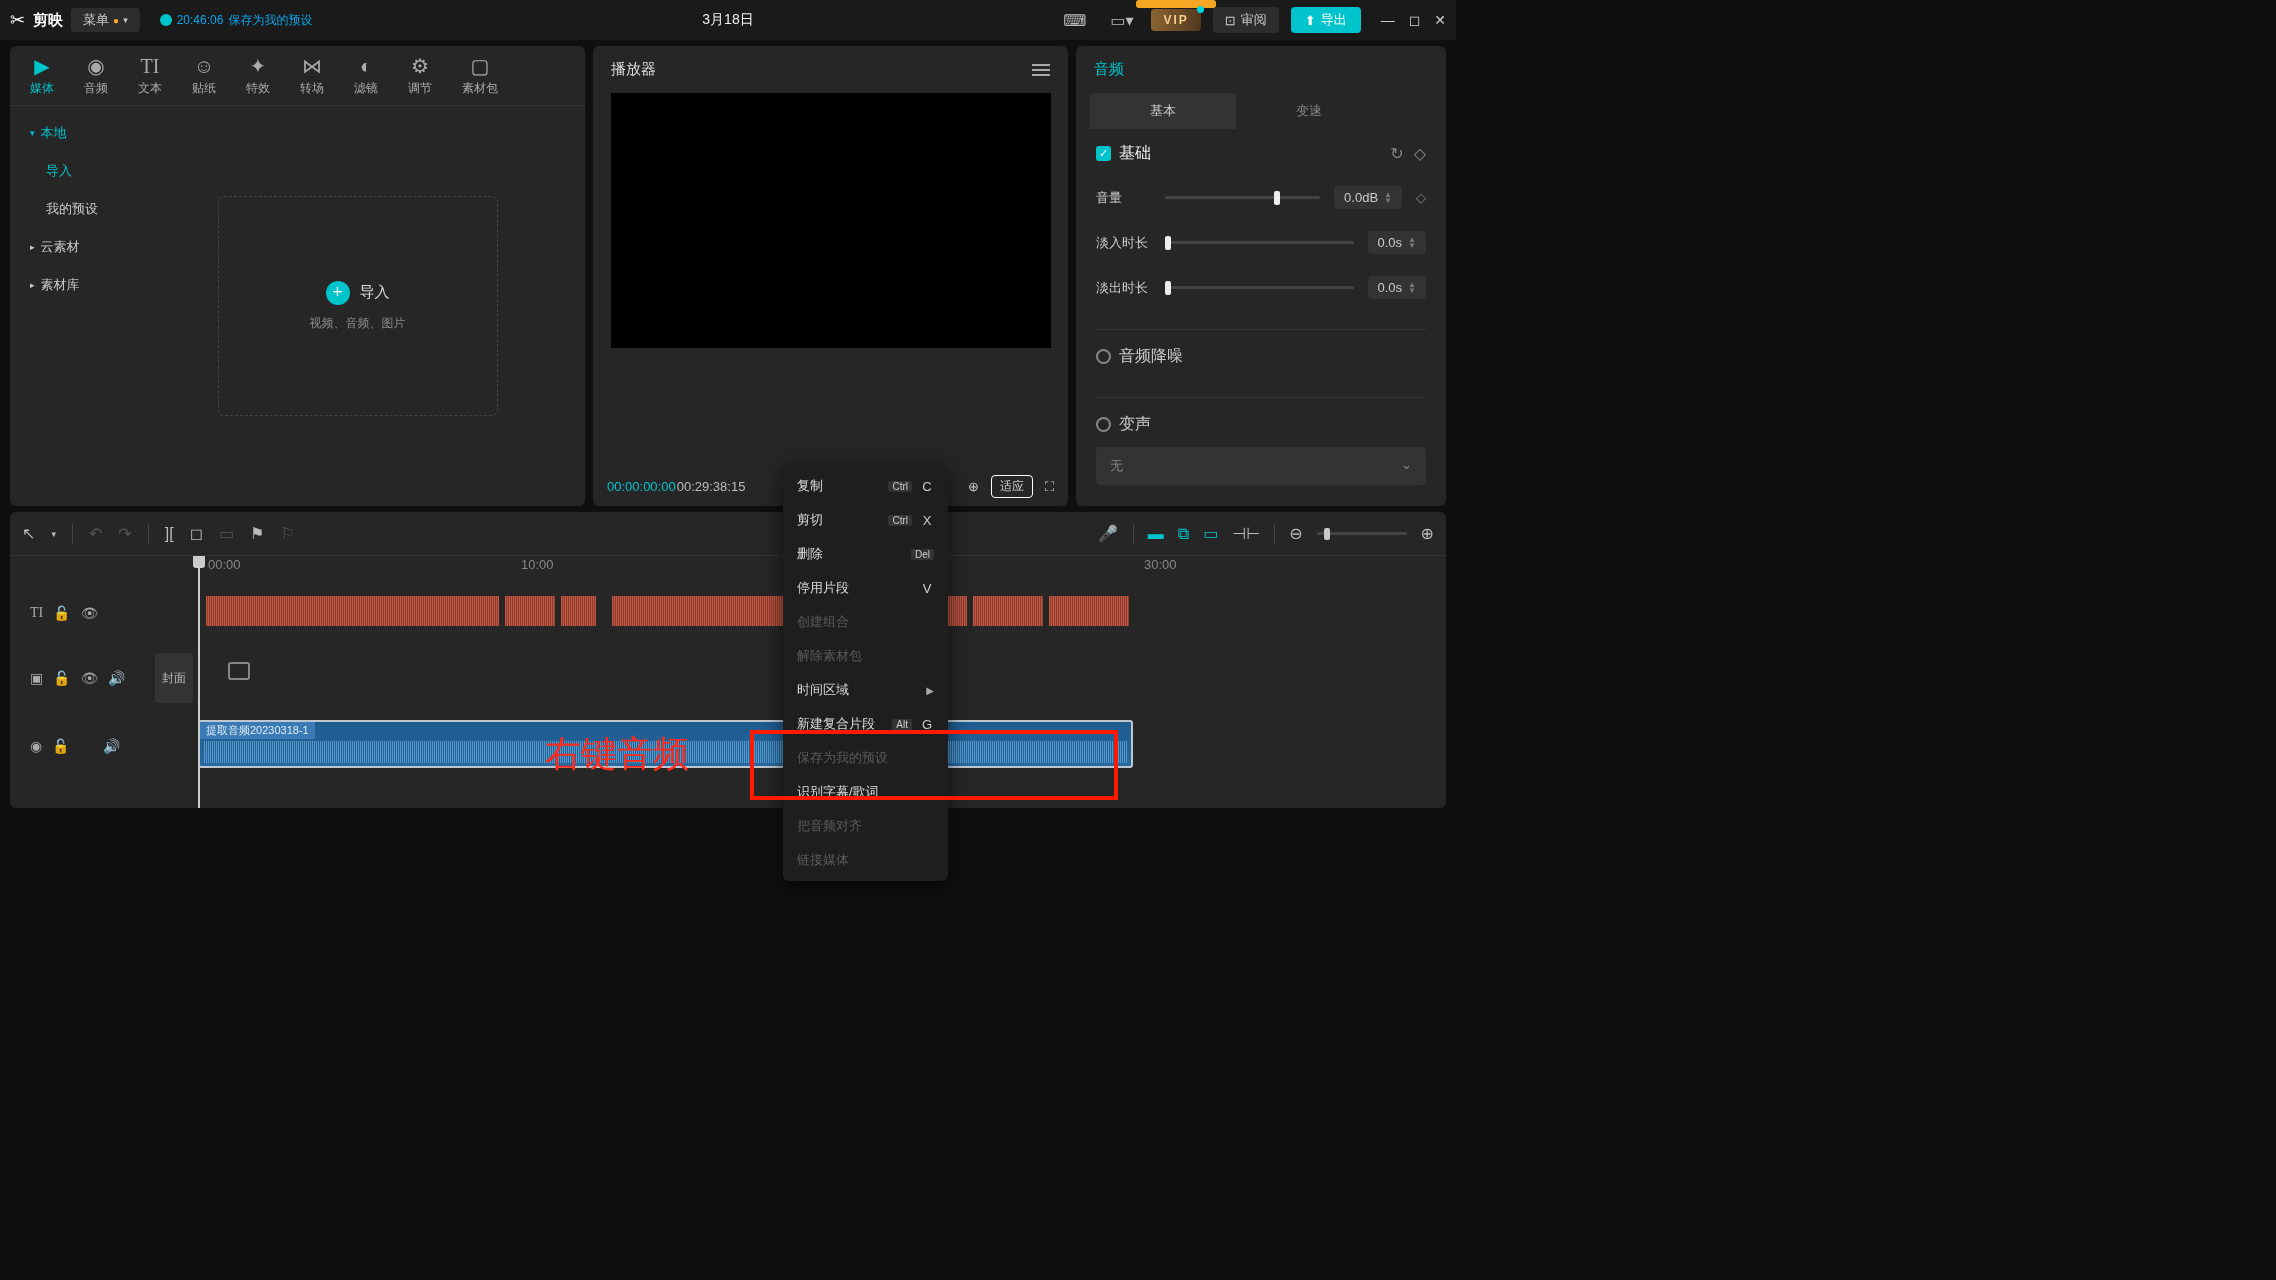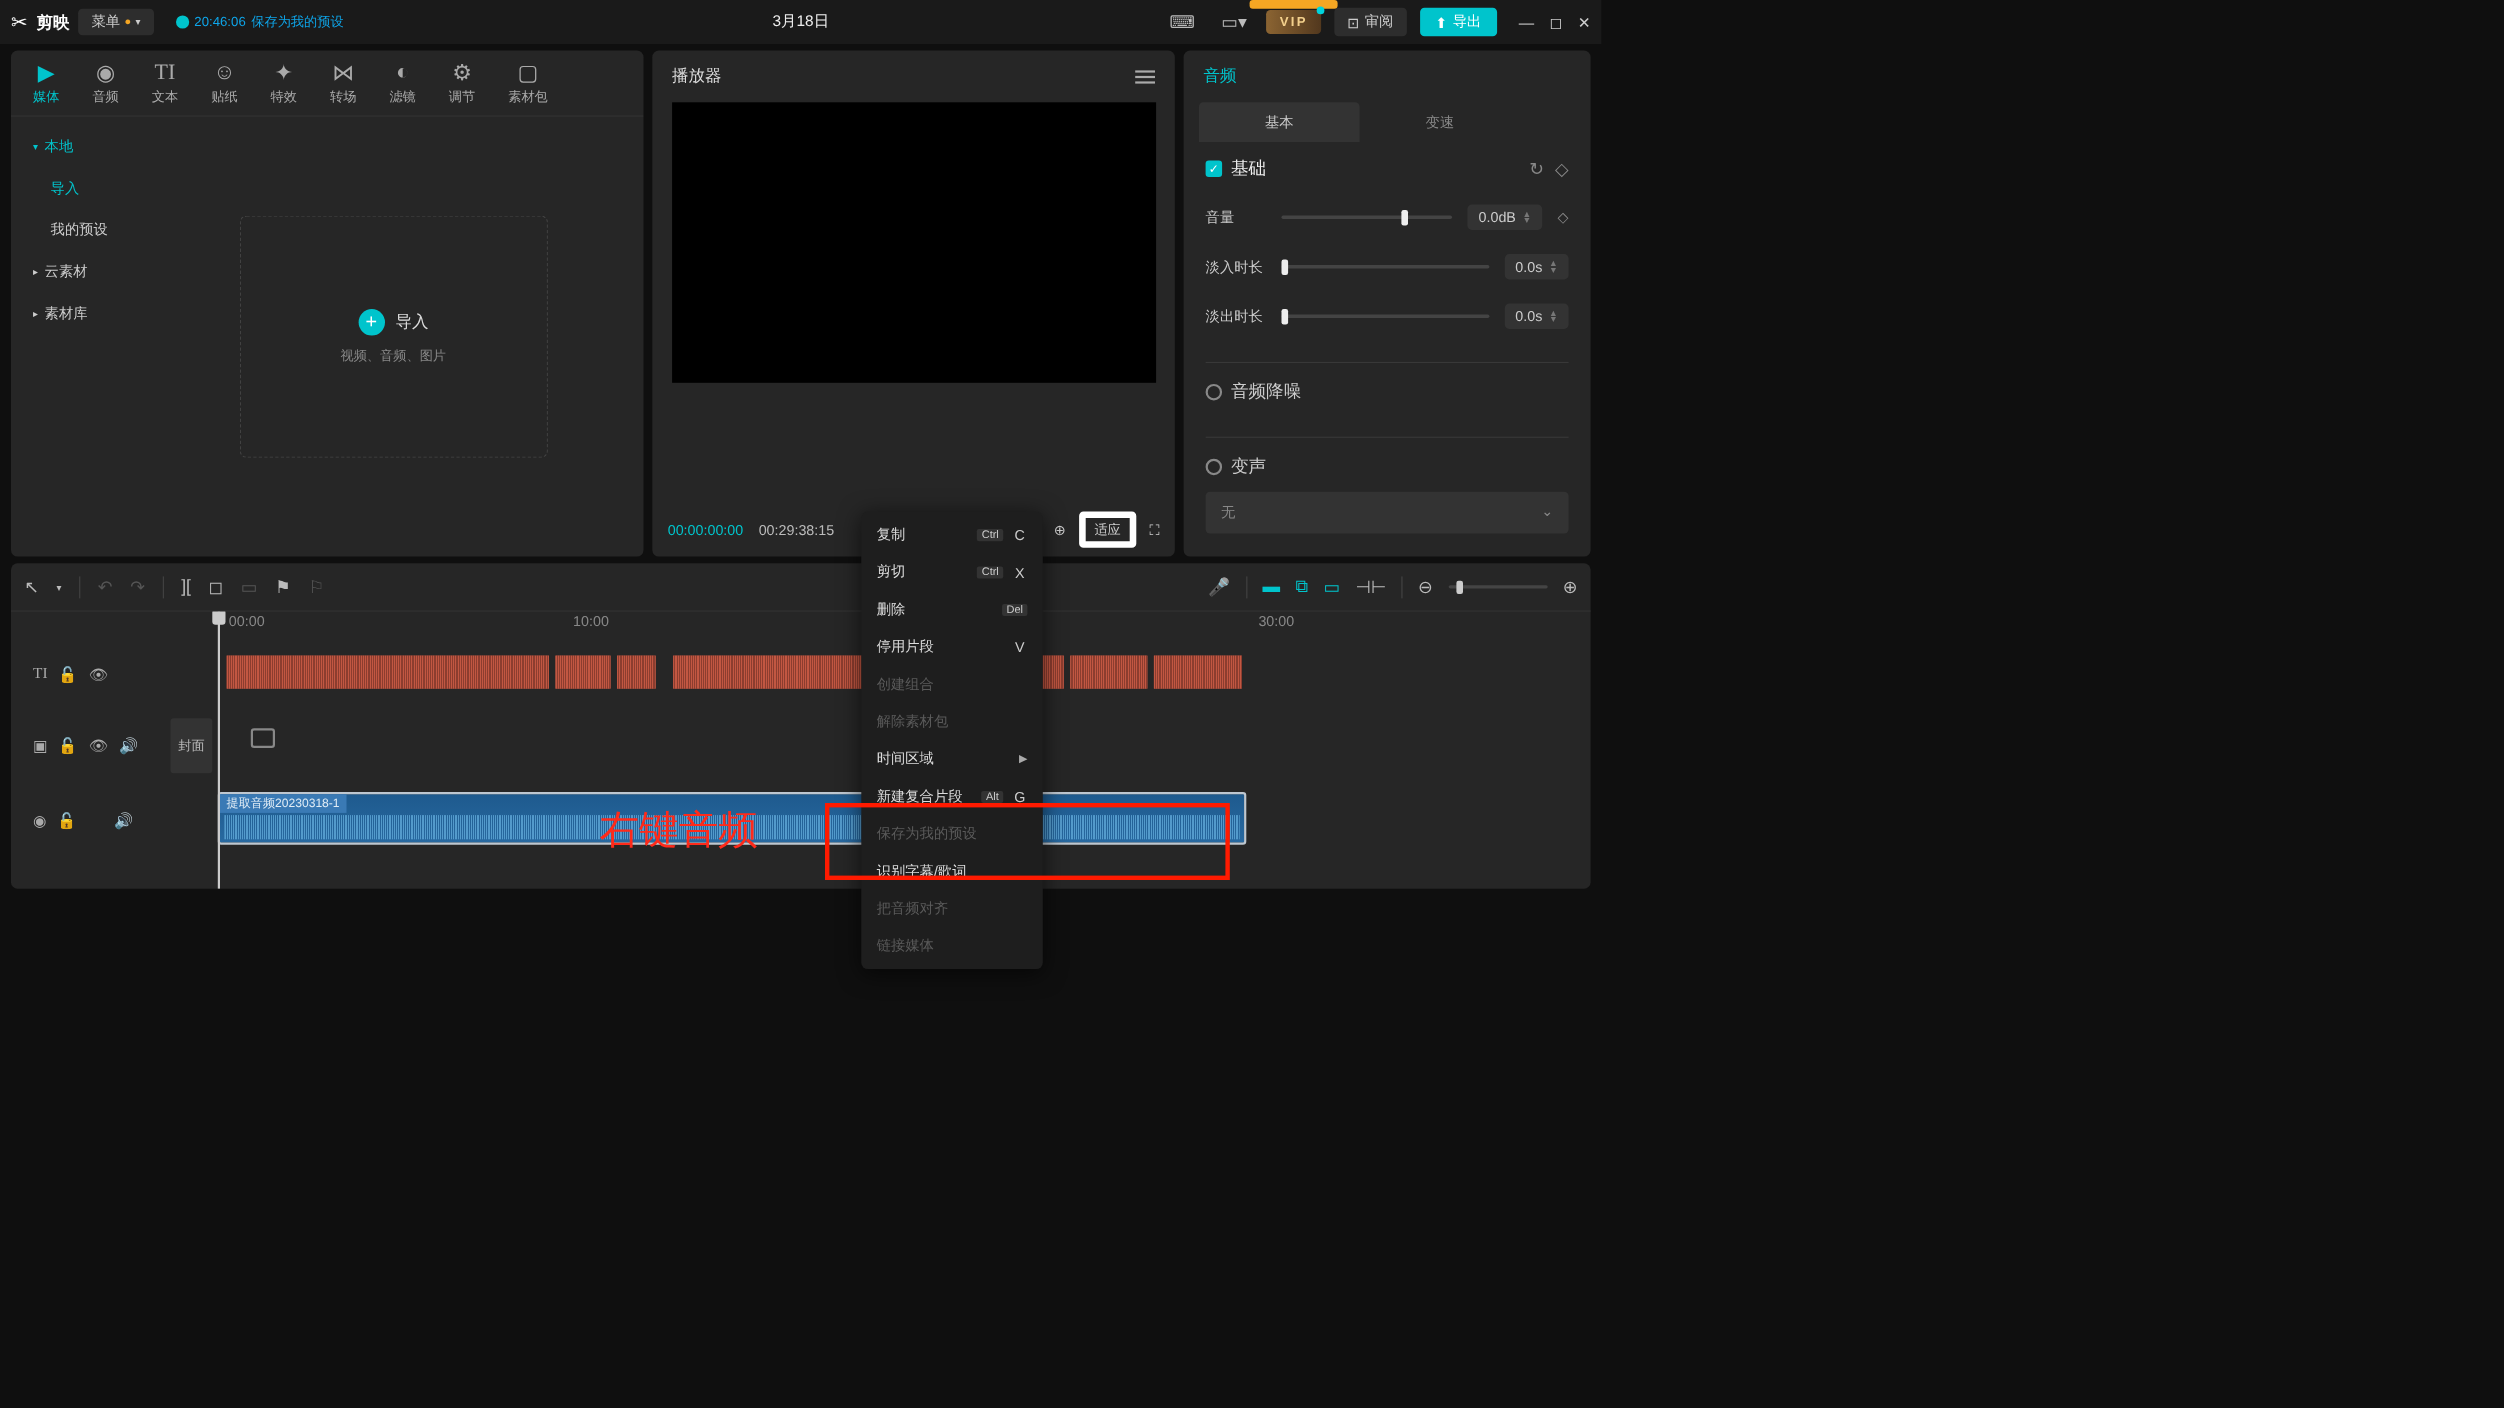--- a/index.html
+++ b/index.html
@@ -40,25 +40,25 @@
 .drop-box { border: 1px dashed #444; border-radius: 6px; width: 280px; height: 220px; display: flex; flex-direction: column; align-items: center; justify-content: center; gap: 10px; }
 .drop-box .import-row { display:flex; align-items:center; gap:10px; color:#ddd; font-size:15px; }
 .drop-box .plus-circle { width:24px; height:24px; border-radius:50%; background:#00c4cc; color:#fff; display:flex; align-items:center; justify-content:center; font-size:18px; }
 .drop-box .subtext { color:#888; font-size:12px; }
 
 .player-head { display:flex; align-items:center; justify-content:space-between; padding:14px 18px; }
 .player-head .title { font-size:15px; color:#ddd; }
 .player-head .burger { color:#aaa; cursor:pointer; }
 .burger .bl { width:18px; height:2px; background:#aaa; margin:3px 0; }
 .player-video { margin:0 auto; width:440px; height:255px; background:#000; }
-.player-ctrls { position:absolute; bottom:8px; left:14px; right:14px; display:flex; align-items:center; gap:14px; font-size:13px; }
+.player-ctrls { position:absolute; bottom:8px; left:14px; right:14px; display:flex; align-items:center; gap:1px; font-size:13px; }
 .player-ctrls .tc-cur { color:#00c4cc; }
 .player-ctrls .tc-dur { color:#bbb; }
 .player-ctrls .ctrl-right { margin-left:auto; display:flex; gap:12px; align-items:center; color:#ccc; }
-.fit-badge { border:6px solid #ffffff; padding:2px 8px; border-radius:4px; font-size:12px; }
+.fit-badge { border:1px solid #ffffff; padding:2px 8px; border-radius:4px; font-size:12px; }
 
 .props-head { padding:14px 18px; font-size:15px; color:#00c4cc; }
 .props-tabs { display:flex; padding:0 14px; gap:0; }
 .prop-tab { padding:9px 60px; background:#333; font-size:13px; color:#ccc; border-radius:4px 4px 0 0; text-align:center; }
 .prop-tab.inactive { background:transparent; color:#888; }
 .prop-sec { padding:14px 20px; }
 .prop-check-row { display:flex; align-items:center; gap:8px; }
 .check-on { width:15px; height:15px; background:#00c4cc; border-radius:3px; display:flex; align-items:center; justify-content:center; color:#fff; font-size:11px; }
 .check-off { width:15px; height:15px; border:2px solid #888; border-radius:50%; }
 .prop-check-row .reset-icons { margin-left:auto; display:flex; gap:10px; color:#888; }

